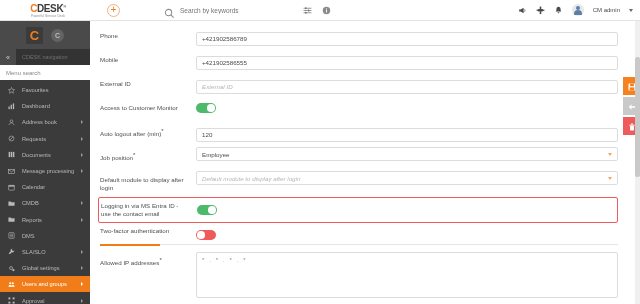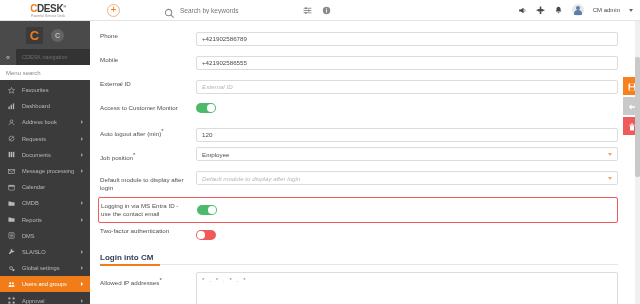--- a/index.html
+++ b/index.html
@@ -534,21 +534,20 @@
 
       <div class="row" style="min-height:20px;padding-top:3px">
         <div class="row-lbl" style="padding-top:1px">Two-factor authentication</div>
         <div class="ctl">
           <span class="toggle off">
             <span class="knob"></span>
           </span>
         </div>
       </div>
 
-      <div class="section-title">Login into CM</div>
       <div class="section-rule"></div>
 
       <div class="row" style="padding-top:7px">
         <div class="row-lbl"><span>Allowed IP addresses</span><sup class="req">*</sup></div>
         <div class="ta-wrap">
           <textarea class="ta" style="">* . * . * . *</textarea>
           
         </div>
       </div>
 

